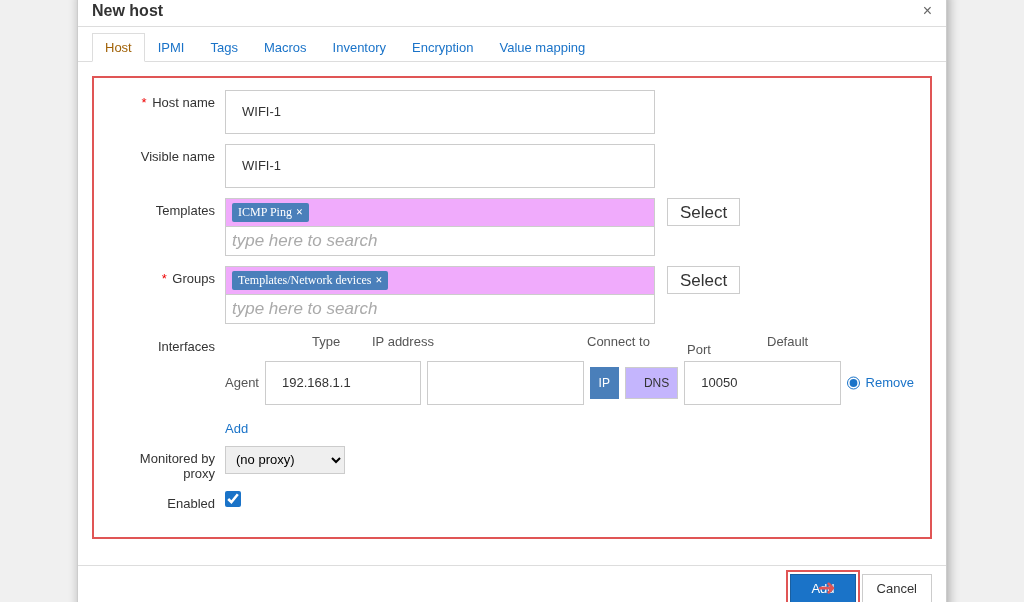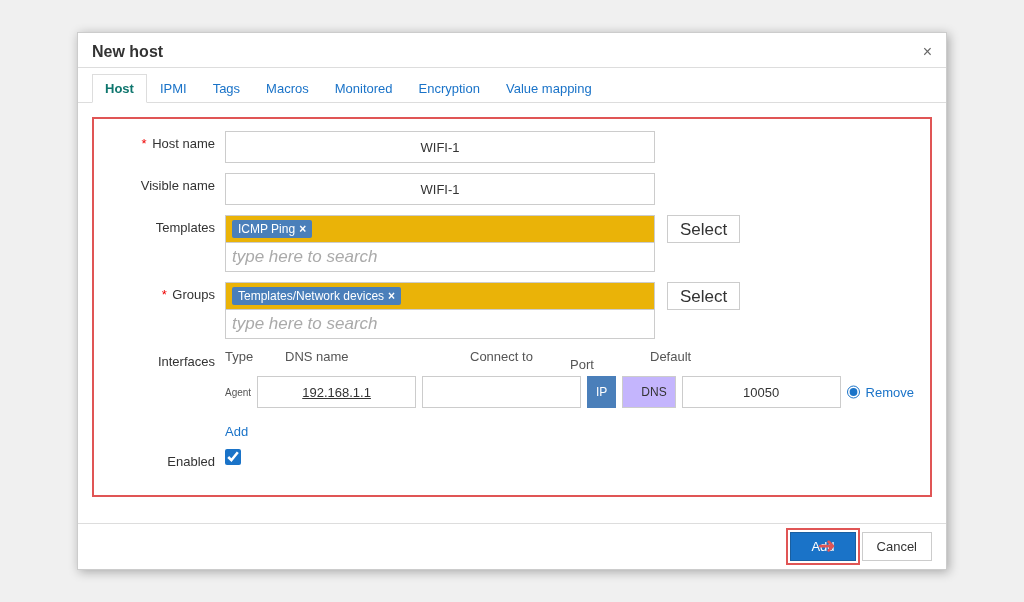--- a/index.html
+++ b/index.html
@@ -52,25 +52,25 @@
     .tab {
       padding: 6px 12px;
       cursor: pointer;
       color: #1a73c8;
       font-size: 13px;
       border: 1px solid transparent;
       border-bottom: none;
       margin-bottom: -1px;
     }
     .tab.active {
-      color: #0f766e;
+      color: #a16207;
       background: #fff;
       border-color: #ddd;
       border-bottom: 1px solid #fff;
-      font-weight: bold;
+      font-weight: normal;
     }
     .dialog-body {
       padding: 14px;
     }
     .form-section {
       border: 2px solid #e05555;
       padding: 12px 16px 16px 16px;
       margin-bottom: 12px;
     }
     .form-row {
@@ -89,41 +89,41 @@
     }
     .required-star {
       color: #e00;
       margin-right: 2px;
     }
     .form-control {
       flex: 1;
     }
     input[type="text"] {
       width: 100%;
-      padding: 4px 8px;
-      border: 1px solid #ccc;
-      font-size: 13px;
-      height: 32px;
+      padding: 4px 16px;
+      border: 1px solid #ccc;
+      font-size: 13px;
+      height: 44px;
       color: #333;
       outline: none;
-      text-align: center;
     }
     .input-narrow {
       max-width: 430px;
     }
     .tag-input-area {
       border: 1px solid #ccc;
       padding: 4px 6px;
       min-height: 28px;
       display: flex;
       flex-wrap: wrap;
       align-items: center;
       gap: 4px;
-      background: #eab308;
+      background: #f0abfc;
       max-width: 430px;
+      font-family: Liberation Serif, serif;
     }
     .tag {
       background: #4a7fba;
       color: #fff;
       padding: 2px 6px;
       border-radius: 2px;
       font-size: 12px;
       display: flex;
       align-items: center;
       gap: 4px;
@@ -155,31 +155,30 @@
     .iface-col-connect { width: 100px; }
     .iface-col-port { width: 80px; margin-top: 8px; }
     .iface-col-default { width: 60px; }
     .interfaces-row {
       display: flex;
       align-items: center;
       gap: 6px;
       margin-bottom: 6px;
     }
     .agent-label {
-      font-size: 10px;
+      font-size: 13px;
       color: #555;
       width: 50px;
     }
     .iface-ip-input {
       width: 200px;
       padding: 4px 6px;
       border: 1px solid #ccc;
       font-size: 13px;
       height: 28px;
-      text-decoration: underline;
     }
     .iface-dns-input {
       width: 175px;
       padding: 4px 6px;
       border: 1px solid #ccc;
       font-size: 13px;
       height: 28px;
     }
     .connect-btn {
       padding: 4px 8px;
@@ -274,38 +273,39 @@
       font-size: 22px;
       color: #e05555;
       transform: rotate(0deg);
     }
     .interfaces-labels-row {
       display: flex;
       margin-left: 115px;
       color: #555;
       font-size: 13px;
       margin-bottom: 4px;
+      justify-content: center;
     }
   </style>
 </head>
 <body>
 
 <div class="dialog">
 
   <div class="dialog-header">
     <span class="dialog-title">New host</span>
     <button class="close-btn">×</button>
   </div>
 
   <div class="tabs">
     <div class="tab active">Host</div>
     <div class="tab">IPMI</div>
     <div class="tab">Tags</div>
     <div class="tab">Macros</div>
-    <div class="tab">Monitored</div>
+    <div class="tab">Inventory</div>
     <div class="tab">Encryption</div>
     <div class="tab">Value mapping</div>
   </div>
 
   <div class="dialog-body">
     <div class="form-section">
 
       <div class="form-row">
         <div class="form-label">
           <span class="required-star">*</span>
@@ -361,21 +361,21 @@
           <button class="select-btn">Select</button>
         </div>
       </div>
 
       <div class="form-row">
         <div class="form-label">Interfaces</div>
         <div class="form-control">
 
           <div class="interfaces-labels-row" style="margin-left:0;">
             <div class="iface-col-type">Type</div>
-            <div class="iface-col-dns">DNS name</div>
+            <div class="iface-col-ip">IP address</div>
             <div class="iface-col-connect">Connect to</div>
             <div class="iface-col-port">Port</div>
             <div class="iface-col-default">Default</div>
           </div>
 
           <div class="interfaces-row">
             <span class="agent-label">Agent</span>
             <input type="text" class="iface-ip-input" value="192.168.1.1" style="">
             <input type="text" class="iface-dns-input" value="" style="">
             <button class="connect-btn active">IP</button>
@@ -386,20 +386,28 @@
           </div>
         </div>
       </div>
 
       <div class="form-row">
         <div class="form-label"></div>
         <a class="remove-link">Add</a>
       </div>
 
 
+      <div class="form-row">
+        <div class="form-label">Monitored by proxy</div>
+        <div class="form-control">
+          <select class="proxy-select">
+            <option>(no proxy)</option>
+          </select>
+        </div>
+      </div>
 
       <div class="form-row">
         <div class="form-label">Enabled</div>
         <div class="form-control checkbox-row">
           <input type="checkbox" class="checkbox-styled" checked="" style="">
         </div>
       </div>
 
     </div>
   </div>

